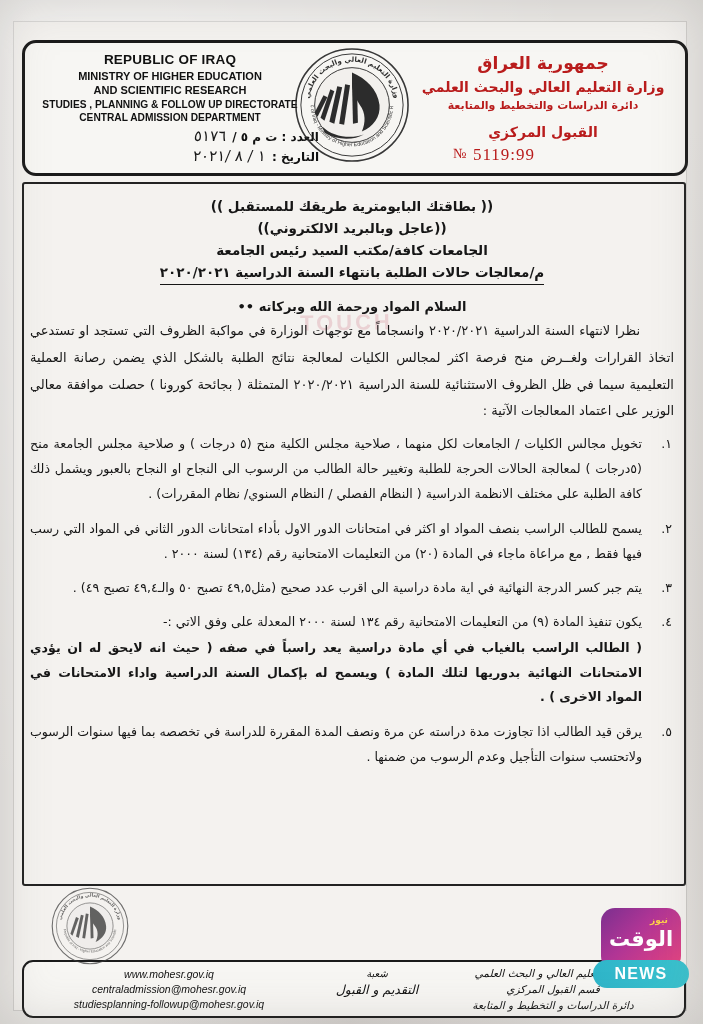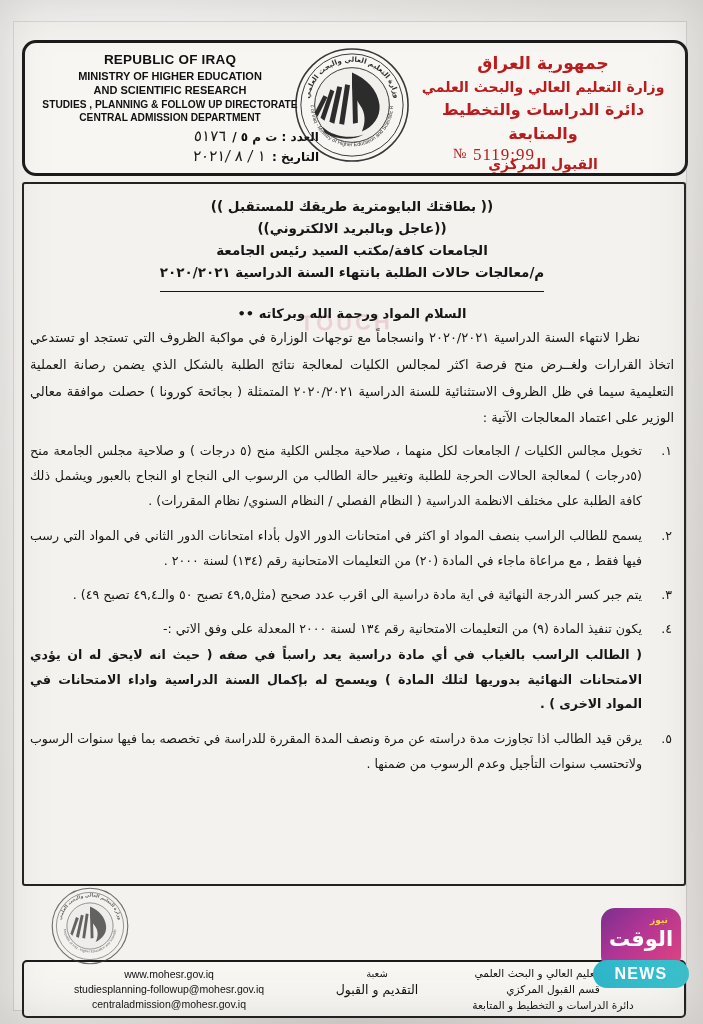--- a/index.html
+++ b/index.html
@@ -77,21 +77,21 @@
     width: 260px;
     text-align: center;
     direction: rtl;
     font-family: "DejaVu Sans", sans-serif;
     font-weight: bold;
     color: #b91c1c;
     line-height: 1.5;
   }
   .hdr-ar .a1 { font-size: 17px; }
   .hdr-ar .a2 { font-size: 14px; }
-  .hdr-ar .a3 { font-size: 16px; }
+  .hdr-ar .a3 { font-size: 11px; }
   .hdr-ar .a4 { font-size: 14px; margin-top: 8px; }
 
   
   .fields {
     position: absolute;
     left: 16px;
     bottom: 6px;
     width: 278px;
     direction: rtl;
     font-family: "DejaVu Sans", sans-serif;
@@ -174,21 +174,21 @@
     font-weight: bold;
     line-height: 1.62;
     margin-bottom: 14px;
   }
   .title-block .t {
     font-size: 13.5px;
   }
   .title-block .t-underline {
     display: inline-block;
     border-bottom: 1.6px solid #161616;
-    padding-bottom: 8px;
+    padding-bottom: 1px;
   }
 
   .greeting {
     text-align: center;
     font-weight: bold;
     font-size: 13px;
     margin: 6px 0 4px 0;
   }
 
   .para {
@@ -257,23 +257,24 @@
   }
 
   
   .footer-box {
     position: absolute;
     left: 22px;
     top: 960px;
     width: 660px;
     height: 54px;
     border: 2.5px solid #1a1a1a;
-    border-radius: 5px;
+    border-radius: 11px;
     background: #f7f6f3;
     z-index: 3;
+    font-style: italic;
   }
   .footer-left {
     position: absolute;
     left: 20px;
     top: 5px;
     text-align: center;
     font-family: "Liberation Sans", sans-serif;
     font-size: 10.5px;
     line-height: 1.42;
     color: #111;
@@ -502,22 +503,22 @@
       <textPath href="#arcTop2" startOffset="50%" text-anchor="middle">وزارة التعليم العالي والبحث العلمي</textPath>
     </text>
     <text font-family="Liberation Sans, sans-serif" font-size="5" fill="#303030">
       <textPath href="#arcBot2" startOffset="50%" text-anchor="middle">Republic of Iraq - Higher Education and Scientific</textPath>
     </text>
   </svg>
 
   <div class="footer-box">
     <div class="footer-left">
       <div>www.mohesr.gov.iq</div>
+      <div>centraladmission@mohesr.gov.iq</div>
       <div>studiesplanning-followup@mohesr.gov.iq</div>
-      <div>centraladmission@mohesr.gov.iq</div>
     </div>
     <div class="footer-mid">
       <div class="m1">شعبة</div>
       <div class="m2">التقديم و القبول</div>
     </div>
     <div class="footer-right">
       <div>وزارة التعليم العالي و البحث العلمي</div>
       <div>قسم القبول المركزي</div>
       <div>دائرة الدراسات و التخطيط و المتابعة</div>
     </div>

